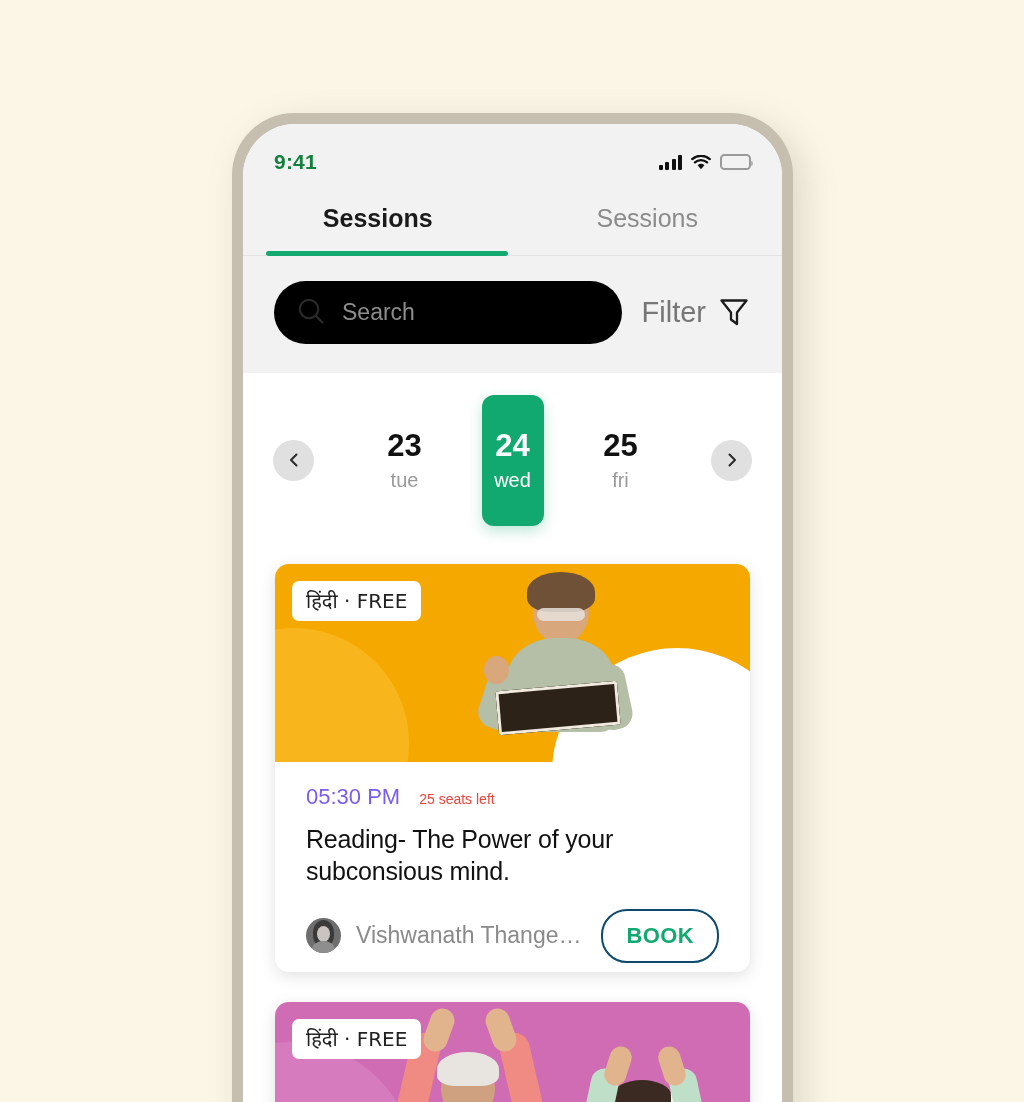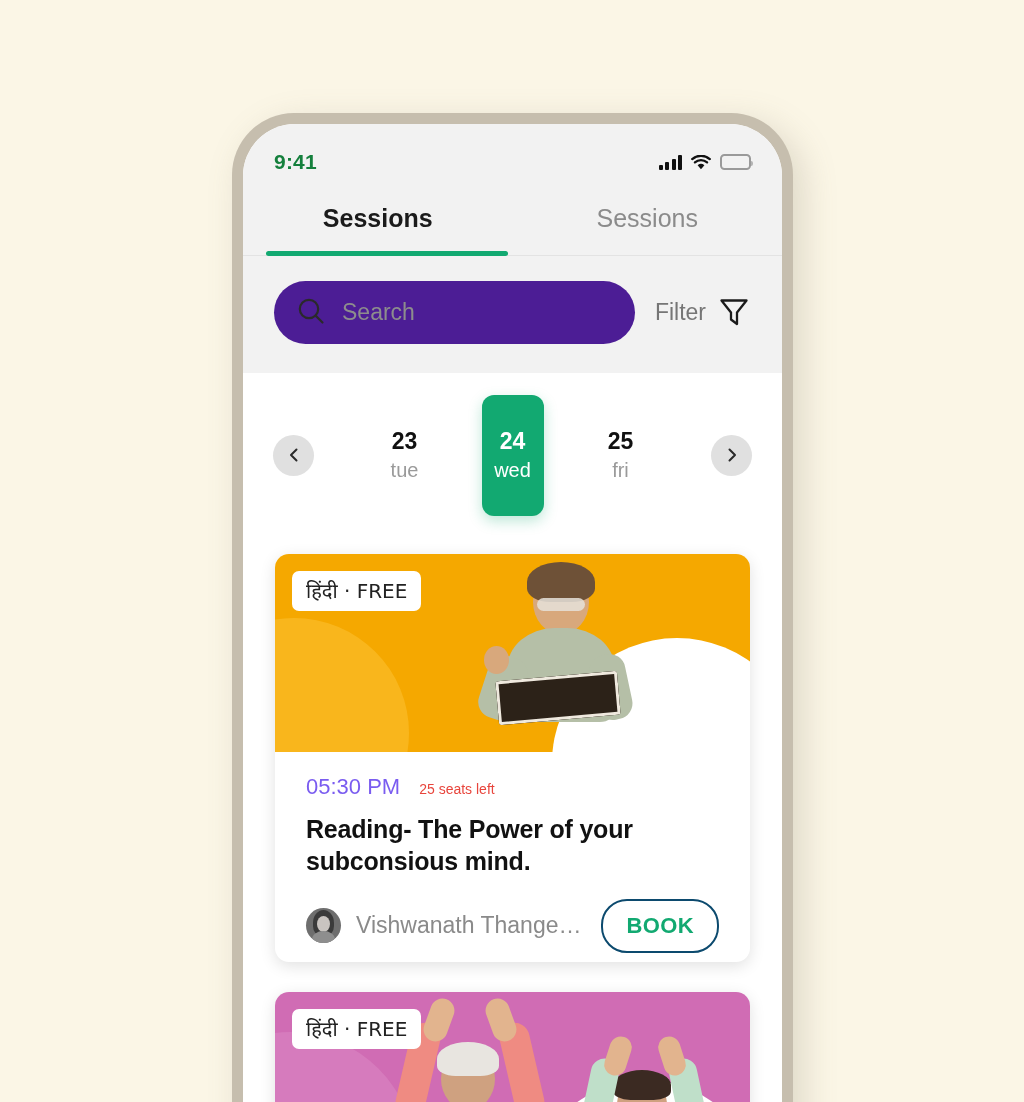--- a/index.html
+++ b/index.html
@@ -84,37 +84,37 @@
 
   
   .searchbar-wrap {
     background: #f2f2f2;
     padding: 25px 31px 29px 31px;
     display: flex; align-items: center; gap: 20px;
   }
   .searchbox {
     flex: 1;
     height: 63px;
-    background: #4c1d95;
+    background: #000000;
     border-radius: 32px;
     display: flex; align-items: center;
     padding: 0 22px;
     gap: 16px;
   }
   .search-icon { flex: none; }
   .search-input {
     border: none; outline: none; background: transparent;
     font-family: "Liberation Sans", sans-serif;
     font-size: 23px; color: #8d8d8d; width: 100%;
   }
   .search-input::placeholder { color: #8d8d8d; }
   .filter {
     display: flex; align-items: center; gap: 11px; cursor: pointer;
   }
-  .filter-label { font-size: 23px; color: #767676; }
+  .filter-label { font-size: 29px; color: #767676; }
 
   
   .datestrip {
     background: #ffffff;
     display: flex; align-items: center; justify-content: space-between;
     padding: 22px 30px 24px 30px;
   }
   .nav-btn {
     width: 41px; height: 41px; border-radius: 50%;
     background: #e0e0e0;
@@ -122,21 +122,21 @@
     cursor: pointer; flex: none;
   }
   .dates { display: flex; align-items: center; gap: 46px; }
   .date {
     text-align: center;
     min-width: 62px;
     padding: 12px 6px;
     border-radius: 12px;
     cursor: pointer;
   }
-  .date .num { font-size: 23px; font-weight: 700; color: #111; line-height: 1.25; }
+  .date .num { font-size: 31px; font-weight: 700; color: #111; line-height: 1.25; }
   .date .dow { font-size: 20px; color: #9a9a9a; line-height: 1.4; }
   .date.selected {
     background: #12a971;
     box-shadow: 0 5px 14px rgba(18,169,113,.28);
     padding: 32px 10px;
   }
   .date.selected .num, .date.selected .dow { color: #ffffff; }
 
   
   .cards { background: #ffffff; padding: 14px 32px 0 32px; }
@@ -175,21 +175,21 @@
     position: absolute; background: #2c2218;
     border-radius: 3px;
     box-shadow: inset 0 0 0 3px #efe9de;
   }
 
   .card-body { padding: 22px 31px 9px 31px; }
   .meta { display: flex; align-items: baseline; gap: 19px; margin-bottom: 13px; }
   .meta .time { font-size: 22px; color: #7a5cf0; font-weight: 500; }
   .meta .seats { font-size: 14px; color: #e8453c; }
   .card-title {
-    font-size: 25px; font-weight: 700; color: #111; line-height: 1.28;
+    font-size: 25px; font-weight: 400; color: #111; line-height: 1.28;
     letter-spacing: -.2px;
     margin-bottom: 22px;
   }
   .card-foot { display: flex; align-items: center; gap: 15px; }
   .avatar {
     width: 35px; height: 35px; border-radius: 50%;
     flex: none; overflow: hidden; position: relative;
     background: #6e6e6e;
   }
   .avatar .a-hair { position: absolute; left: 7px; top: 2px; width: 21px; height: 26px; background: #3a3a3a; border-radius: 50% 50% 38% 38%; }

